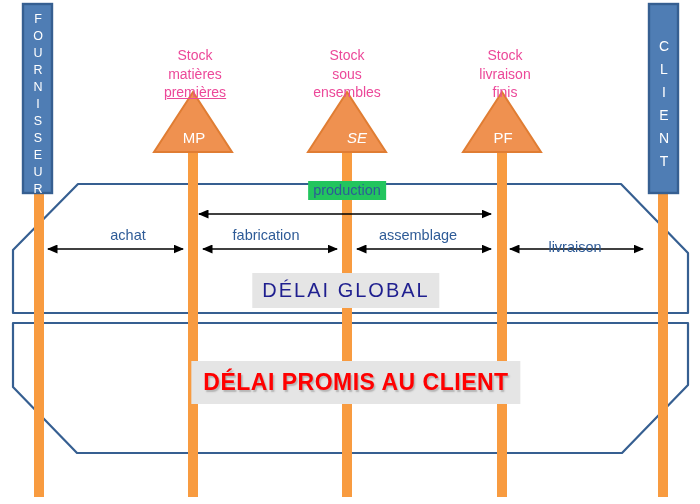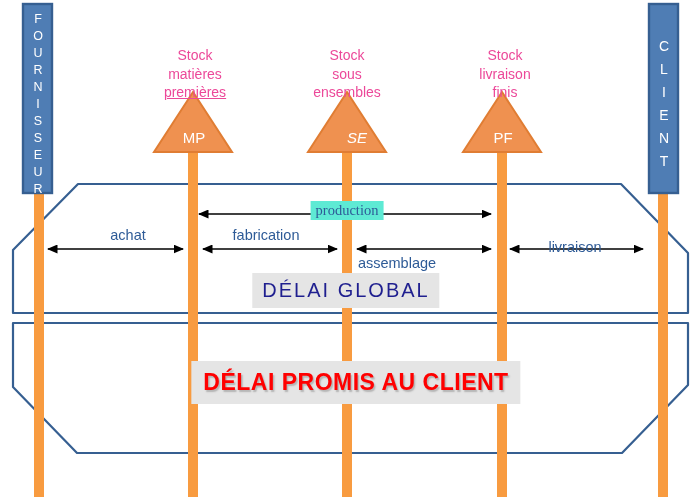--- a/index.html
+++ b/index.html
@@ -20,21 +20,21 @@
   .stock-label{
     transform:translateX(-50%);text-align:center;
     color:#ec4899;font-size:14px;line-height:18.5px;top:27px;white-space:nowrap;margin-top:19px;
   }
   .tri-tag{
     transform:translateX(-50%);top:129px;color:#ffffff;font-size:15px;
   }
   .phase-label{
     transform:translateX(-50%);color:#2E5B97;font-size:14.5px;white-space:nowrap;
   }
-  .phase-label.upper{top:201px;background:#5eead4;line-height:19px;padding:0 5px;font-family:Liberation Serif, serif;}
+  .phase-label.upper{top:181px;background:#22c55e;line-height:19px;padding:0 5px;}
   .phase-label.lower{top:227px;}
 
   .banner{
     transform:translateX(-50%);background:#e5e5e5;text-align:center;white-space:nowrap;
   }
   .banner.global{
     left:346px;top:273px;height:35px;line-height:35px;padding:0 10px;
     color:#1F1F8F;font-size:20px;letter-spacing:2px;
   }
   .banner.promis{
@@ -97,19 +97,19 @@
     <span style="display:block;">finis</span>
   </div>
 
   <div class="txt tri-tag" style="left:194px;">MP</div>
   <div class="txt tri-tag" style="left:357px;font-style:italic;">SE</div>
   <div class="txt tri-tag" style="left:503px;">PF</div>
 
   <div class="txt phase-label upper" style="left:347px;">production</div>
   <div class="txt phase-label lower" style="left:128px;">achat</div>
   <div class="txt phase-label lower" style="left:266px;">fabrication</div>
-  <div class="txt phase-label lower" style="left:397px;margin-top:28px;">assemblage</div>
+  <div class="txt phase-label lower" style="left:418px;">assemblage</div>
   <div class="txt phase-label lower" style="left:575px;margin-top:12px;">livraison</div>
 
   <div class="txt banner global">DÉLAI GLOBAL</div>
   <div class="txt banner promis">DÉLAI PROMIS AU CLIENT</div>
 
 </div>
 
 </body></html>

